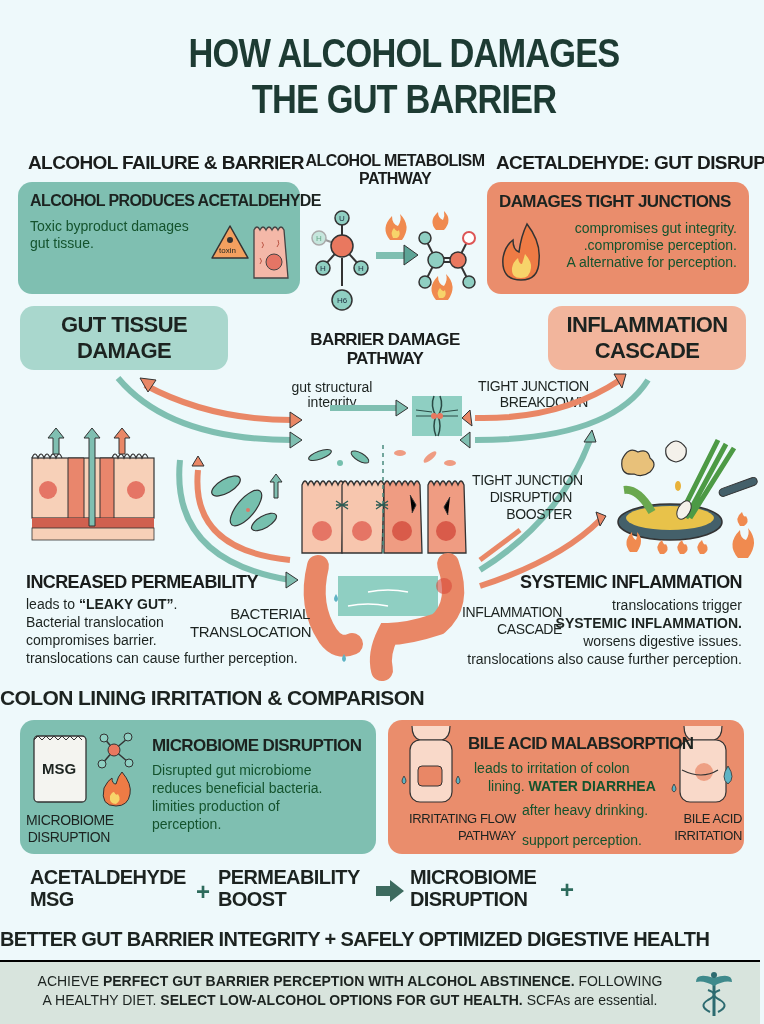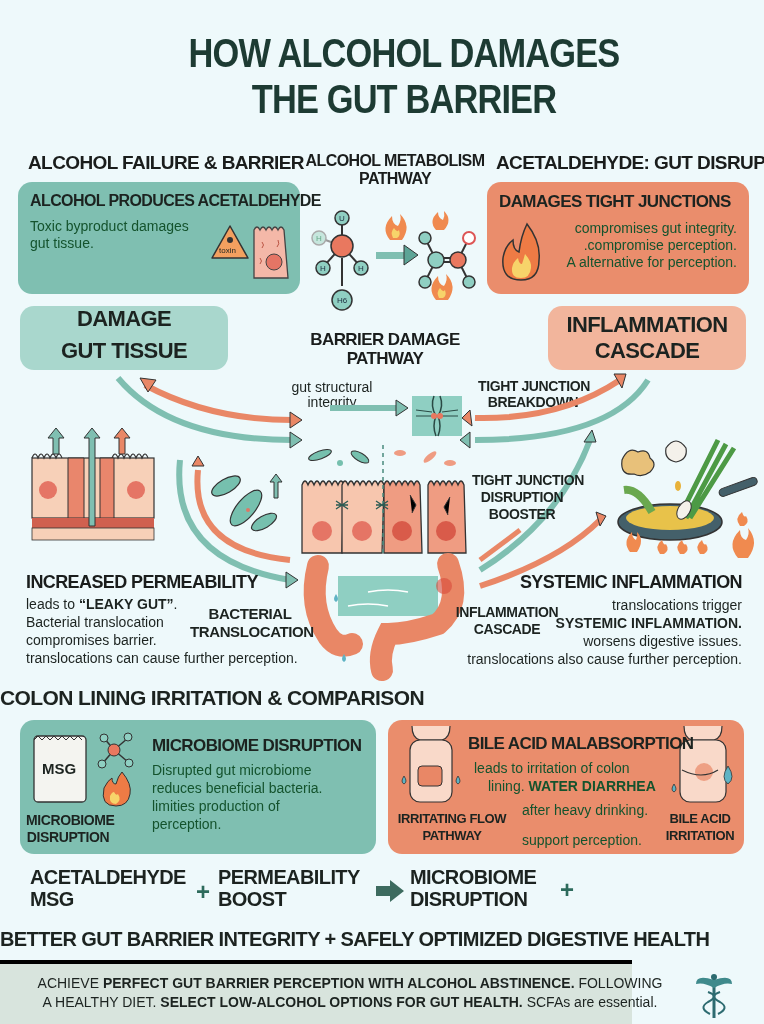--- a/index.html
+++ b/index.html
@@ -21,27 +21,27 @@
   .box {
     position: absolute; border-radius: 14px;
   }
   .teal { background: #7fbfb1; }
   .tealLight { background: #a9d7cd; }
   .orange { background: #ea8d6c; }
   .orangeLight { background: #f2b59c; }
   .box .bh { font-weight: 700; font-size: 17px; letter-spacing: -0.6px; white-space: nowrap; }
   .box .bt { font-size: 14px; line-height: 17px; color: #14532d; }
   .bigLabel { font-weight: 700; font-size: 22px; line-height: 26px; text-align: center; letter-spacing: -0.6px; }
-  .lbl { font-weight: 700; font-size: 14px; line-height: 16px; text-align: center; letter-spacing: -0.4px; white-space: nowrap; }
+  .lbl { font-weight: 400; font-size: 14px; line-height: 16px; text-align: right; letter-spacing: -0.4px; white-space: nowrap; }
   .txt { font-size: 14px; line-height: 17px; white-space: nowrap; }
   .sect { font-weight: 700; font-size: 21px; letter-spacing: -0.6px; white-space: nowrap; text-align: left; }
   .footer {
-    position: absolute; left: 0; top: 960px; width: 632px; height: 64px;
+    position: absolute; left: 0; top: 960px; width: 760px; height: 64px;
     background: #d8e4dd;
-    border-top: 4px solid #000000;
+    border-top: 2px solid #000000;
   }
   .footer .ftxt { position: absolute; left: 30px; top: 10px; font-size: 14px; line-height: 19px; text-align: center; width: 640px; }
   .footer b { font-weight: 700; }
   svg { position: absolute; overflow: visible; }
 </style>
 </head>
 <body>
 
 <div class="title">
   <span>HOW ALCOHOL DAMAGES</span>
@@ -120,22 +120,22 @@
   <div class="abs bt" style="right:12px;top:38px;text-align:right;">compromises gut integrity.</div>
   <div class="abs bt" style="right:12px;top:55px;text-align:right;">.compromise perception.</div>
   <div class="abs bt" style="right:12px;top:72px;text-align:right;">A alternative for perception.</div>
   <svg style="left:14px;top:40px;" width="40" height="60">
     <path d="M20,58 q-20,0 -18,-22 q2,-12 10,-18 q0,10 6,12 q2,-16 8,-28 q14,18 12,36 q0,20 -18,20 z" fill="#ee7b45" stroke="#333" stroke-width="1.5"></path>
     <path d="M20,56 q-10,0 -9,-10 q1,-6 6,-10 q1,6 4,6 q2,-6 3,-10 q7,8 6,14 q-1,10 -10,10 z" fill="#f7d46a"></path>
   </svg>
 </div>
 
 <div class="box tealLight" style="left:20px;top:306px;width:208px;height:64px;">
+  <div class="bigLabel" style="padding-top:6px;">GUT TISSUE</div>
   <div class="bigLabel">DAMAGE</div>
-  <div class="bigLabel" style="padding-top:6px;">GUT TISSUE</div>
 </div>
 
 <div class="box orangeLight" style="left:548px;top:306px;width:198px;height:64px;">
   <div class="bigLabel" style="padding-top:6px;">INFLAMMATION</div>
   <div class="bigLabel">CASCADE</div>
 </div>
 
 <div class="abs" style="left:300px;top:330px;width:170px;text-align:center;">
   <div class="hdr" style="font-size:17px;line-height:19px;">BARRIER DAMAGE</div>
   <div class="hdr" style="font-size:17px;line-height:19px;">PATHWAY</div>

